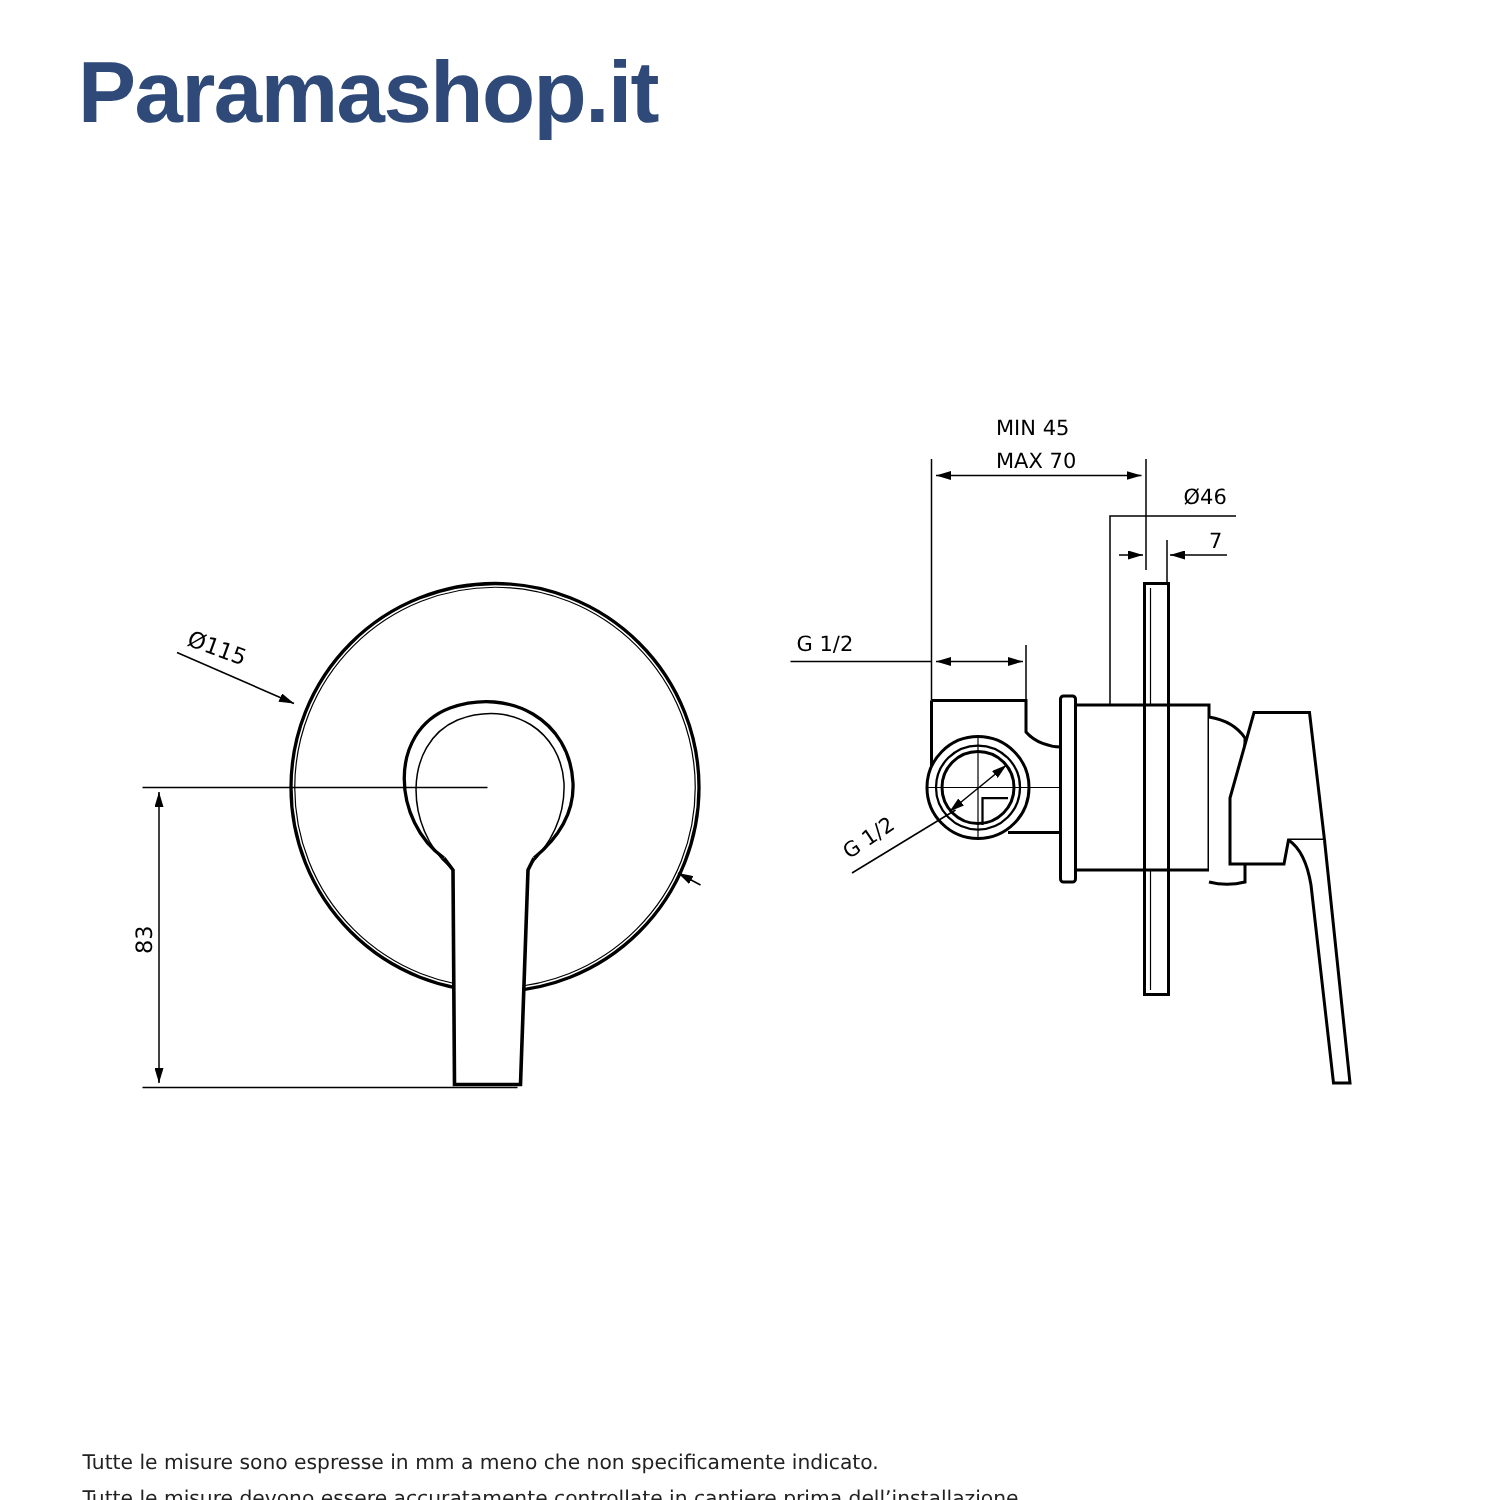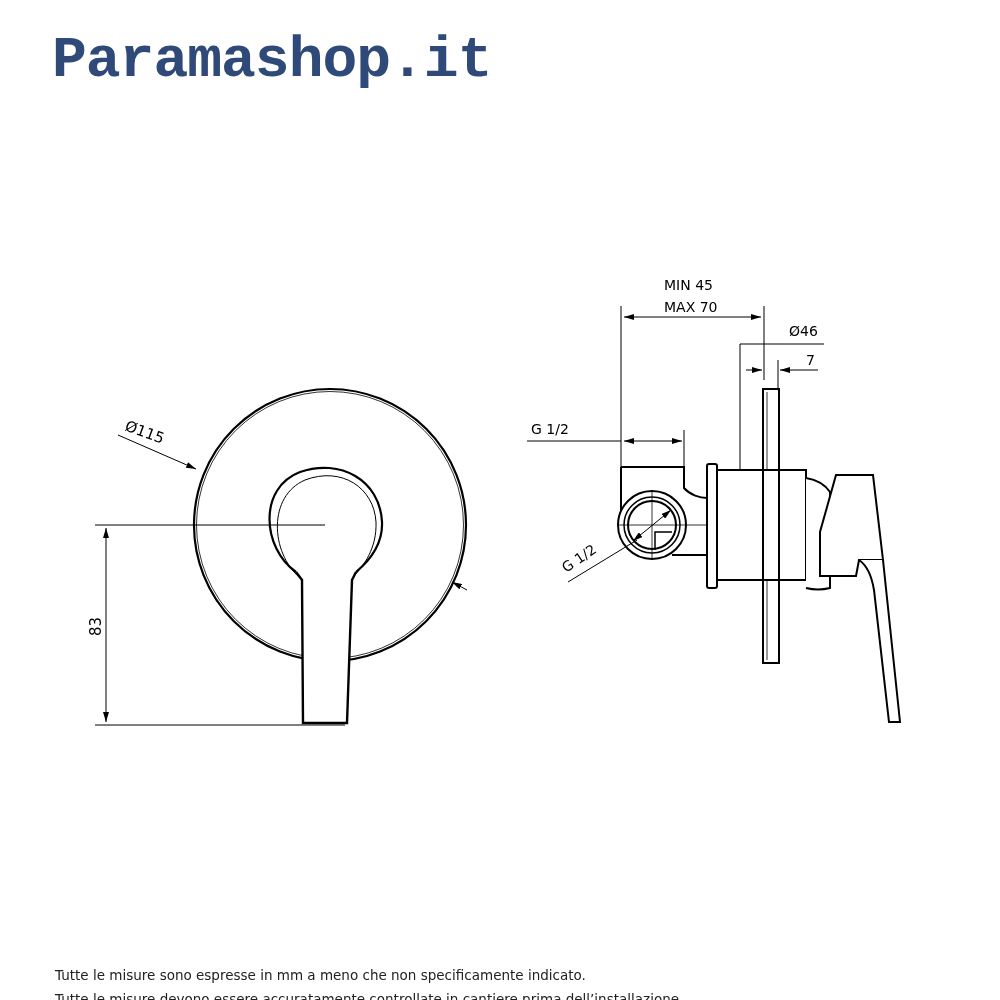--- a/index.html
+++ b/index.html
@@ -1,19 +1,19 @@
 <!DOCTYPE html>
 <html><head>
 <meta charset="utf-8">
 <style>
   html, body { margin: 0; padding: 0; background: #ffffff; }
   body { width: 1000px; height: 1000px; position: relative; overflow: hidden; }
   .brand {
     position: absolute; left: 52px; top: 28px;
-    font-family: Liberation Mono, monospace; font-weight: bold;
+    font-family: Liberation Sans, sans-serif; font-weight: bold;
     font-size: 58px; letter-spacing: -1px; color: #2f4a78;
   }
   svg.drawing { position: absolute; left: 0; top: 0; }
   svg text { font-family: "DejaVu Sans", sans-serif; fill: #000; }
   .note {
     position: absolute; left: 55px;
     font-family: "DejaVu Sans", sans-serif; font-size: 13.5px; color: #222; margin-top: 32px;
   }
   .n1 { top: 935px; }
   .n2 { top: 959px; }

